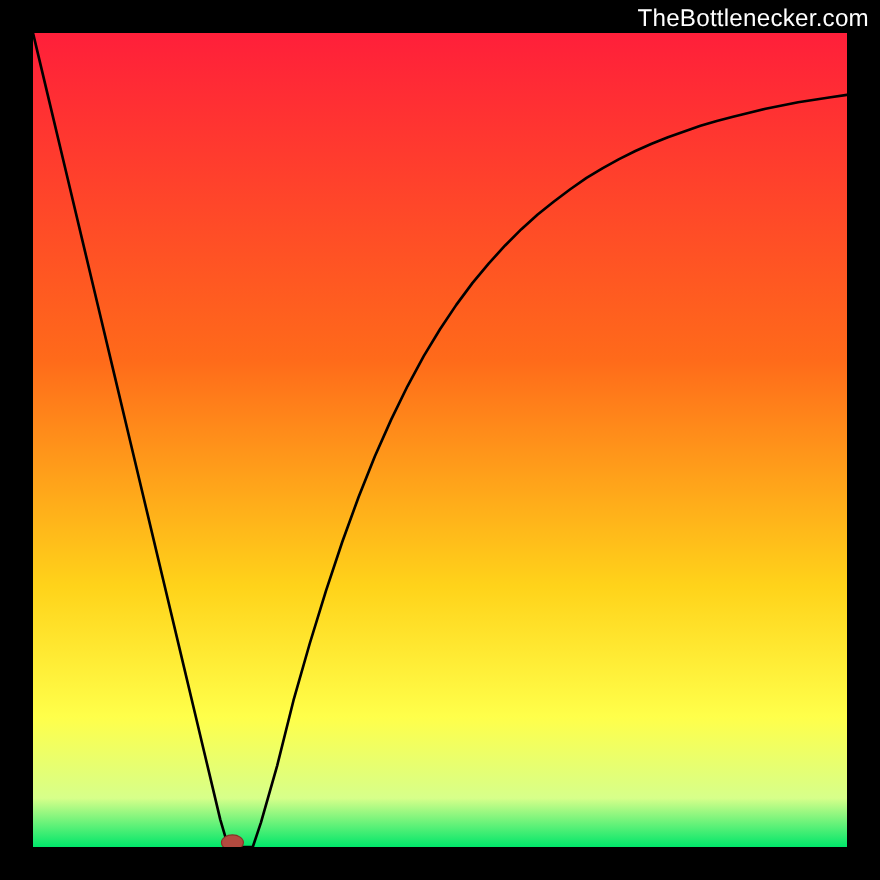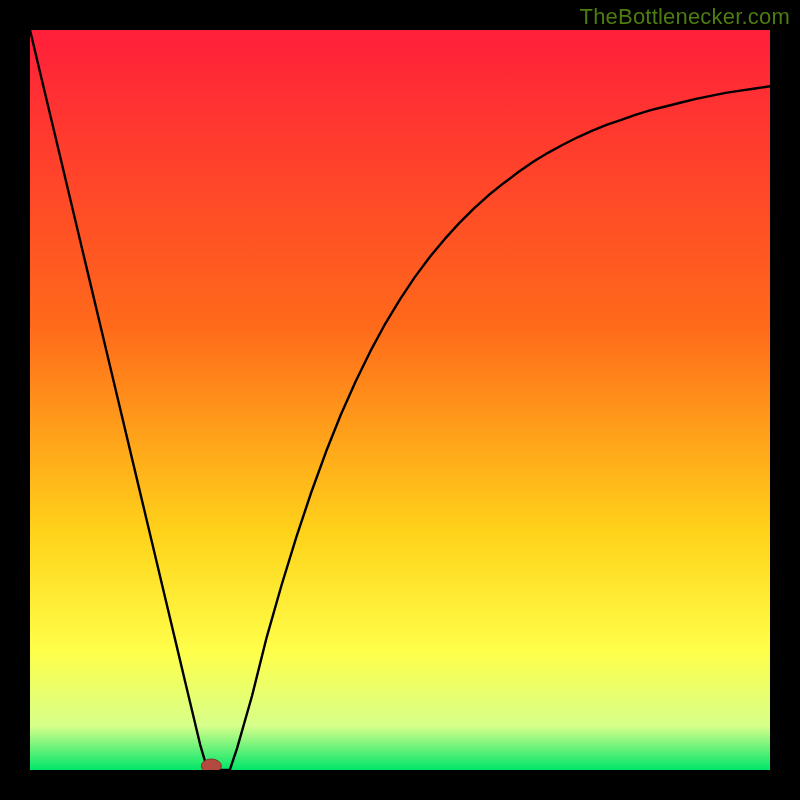--- a/index.html
+++ b/index.html
@@ -21,21 +21,21 @@
     left: 30px;
     top: 30px;
     width: 740px;
     height: 740px;
     overflow: hidden;
   }
   .attribution {
     position: absolute;
     top: 4px;
     right: 10px;
-    color: #4d7c0f;
+    color: #ffffff;
     font-size: 22px;
     font-weight: 400;
     letter-spacing: 0.2px;
   }
   svg { display: block; }
 </style>
 </head>
 <body>
 
 <div class="frame">

